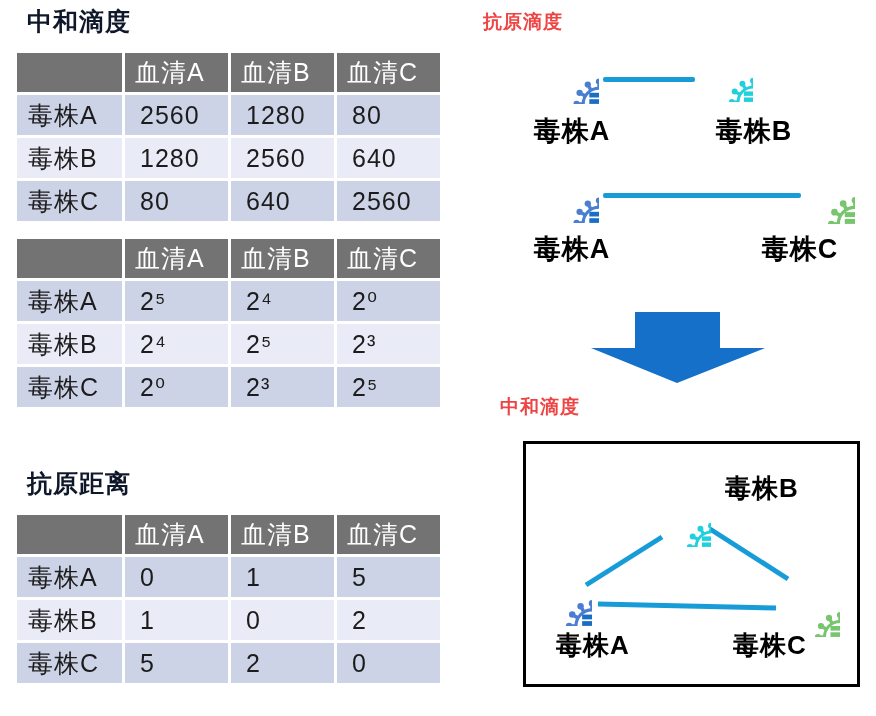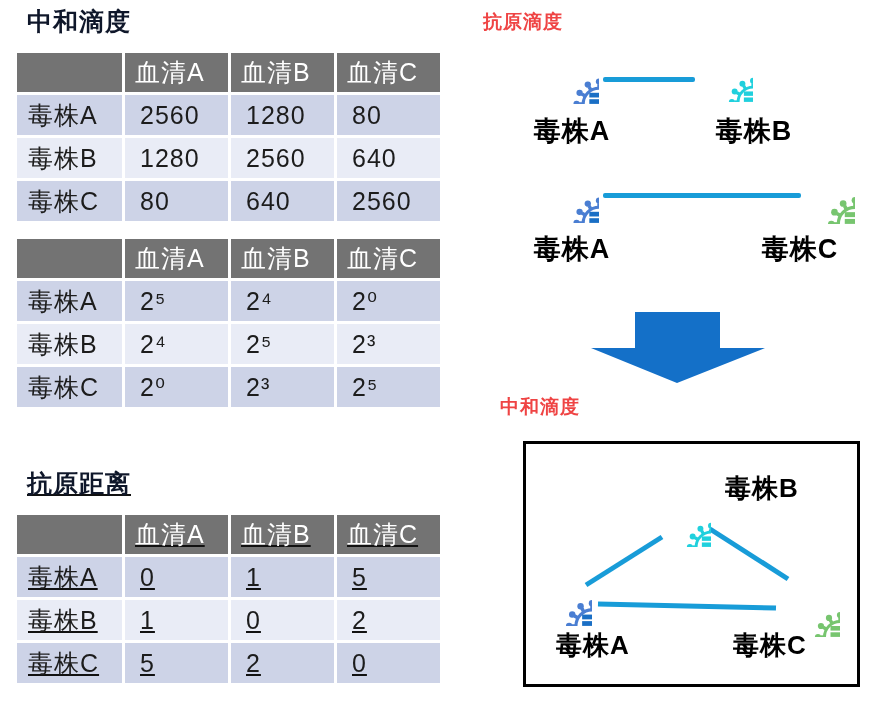--- a/index.html
+++ b/index.html
@@ -10,21 +10,21 @@
     font-family:"Liberation Sans","DejaVu Sans",sans-serif;
     color:#111;
     overflow:hidden;
   }
 
   
   .left-col { position:absolute; left:14px; top:0; width:429px; }
   .section { position:absolute; left:0; width:429px; }
   .sec-0 { top:4px; }
   .sec-1 { top:236px; }
-  .sec-2 { top:466px;text-decoration:underline; }
+  .sec-2 { top:466px; }
   .section-title {
     font-size:25px; font-weight:bold; color:#0f172a;
     margin:0 0 12px 13px; line-height:34px; letter-spacing:1px;
   }
   table.ntable {
     width:429px;
     border-collapse:separate;
     border-spacing:3px 3px;
     table-layout:fixed;
   }

